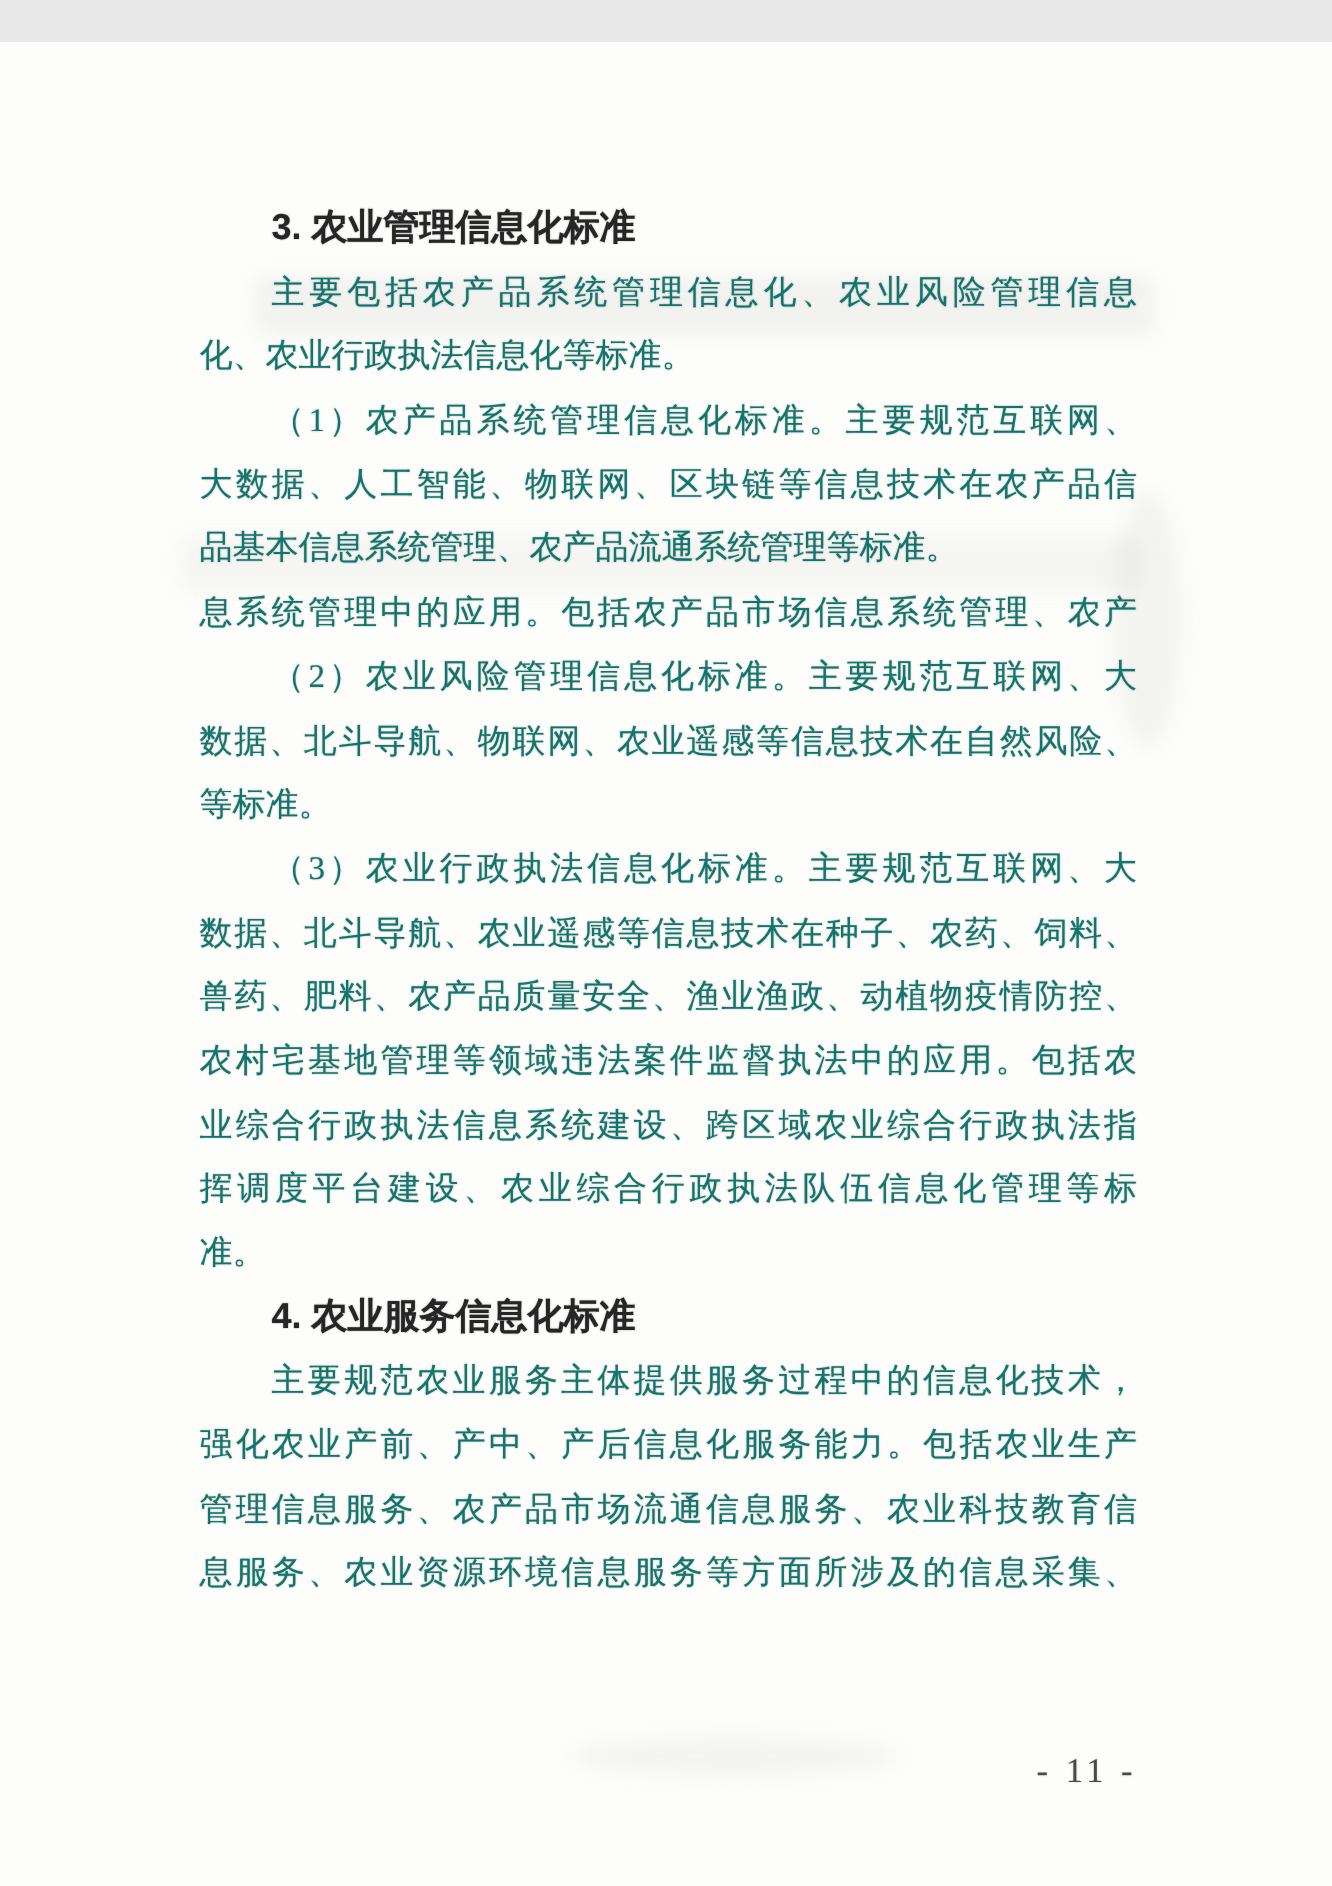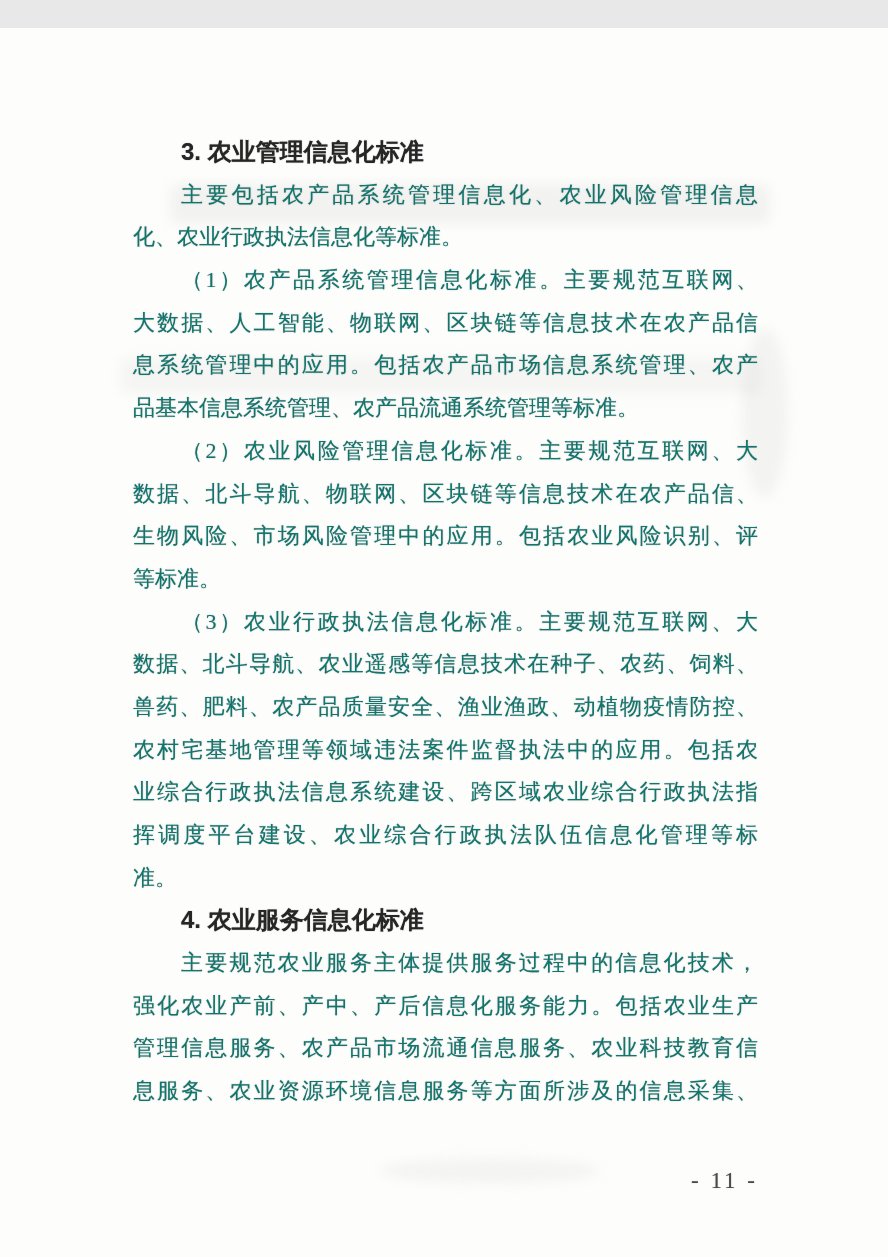--- a/index.html
+++ b/index.html
@@ -74,25 +74,24 @@
   <div class="smudge smudge-b"></div>
   <div class="smudge smudge-c"></div>
   <div class="smudge smudge-d"></div>
 
   <div class="text-block">
       <div class="line indent heading">3. 农业管理信息化标准</div>
       <div class="line justify indent">主要包括农产品系统管理信息化、农业风险管理信息</div>
       <div class="line">化、农业行政执法信息化等标准。</div>
       <div class="line justify indent">（1）农产品系统管理信息化标准。主要规范互联网、</div>
       <div class="line justify">大数据、人工智能、物联网、区块链等信息技术在农产品信</div>
+      <div class="line">品基本信息系统管理、农产品流通系统管理等标准。</div>
       <div class="line justify">息系统管理中的应用。包括农产品市场信息系统管理、农产</div>
-      <div class="line">品基本信息系统管理、农产品流通系统管理等标准。</div>
       <div class="line justify indent">（2）农业风险管理信息化标准。主要规范互联网、大</div>
-      <div class="line justify">数据、北斗导航、物联网、区块链等信息技术在农产品信、</div>
-      <div class="line justify">生物风险、市场风险管理中的应用。包括农业风险识别、评</div>
+      <div class="line justify">数据、北斗导航、物联网、农业遥感等信息技术在自然风险、</div>
       <div class="line">等标准。</div>
       <div class="line justify indent">（3）农业行政执法信息化标准。主要规范互联网、大</div>
       <div class="line justify">数据、北斗导航、农业遥感等信息技术在种子、农药、饲料、</div>
       <div class="line justify">兽药、肥料、农产品质量安全、渔业渔政、动植物疫情防控、</div>
       <div class="line justify">农村宅基地管理等领域违法案件监督执法中的应用。包括农</div>
       <div class="line justify">业综合行政执法信息系统建设、跨区域农业综合行政执法指</div>
       <div class="line justify">挥调度平台建设、农业综合行政执法队伍信息化管理等标</div>
       <div class="line">准。</div>
       <div class="line indent heading">4. 农业服务信息化标准</div>
       <div class="line justify indent">主要规范农业服务主体提供服务过程中的信息化技术，</div>

